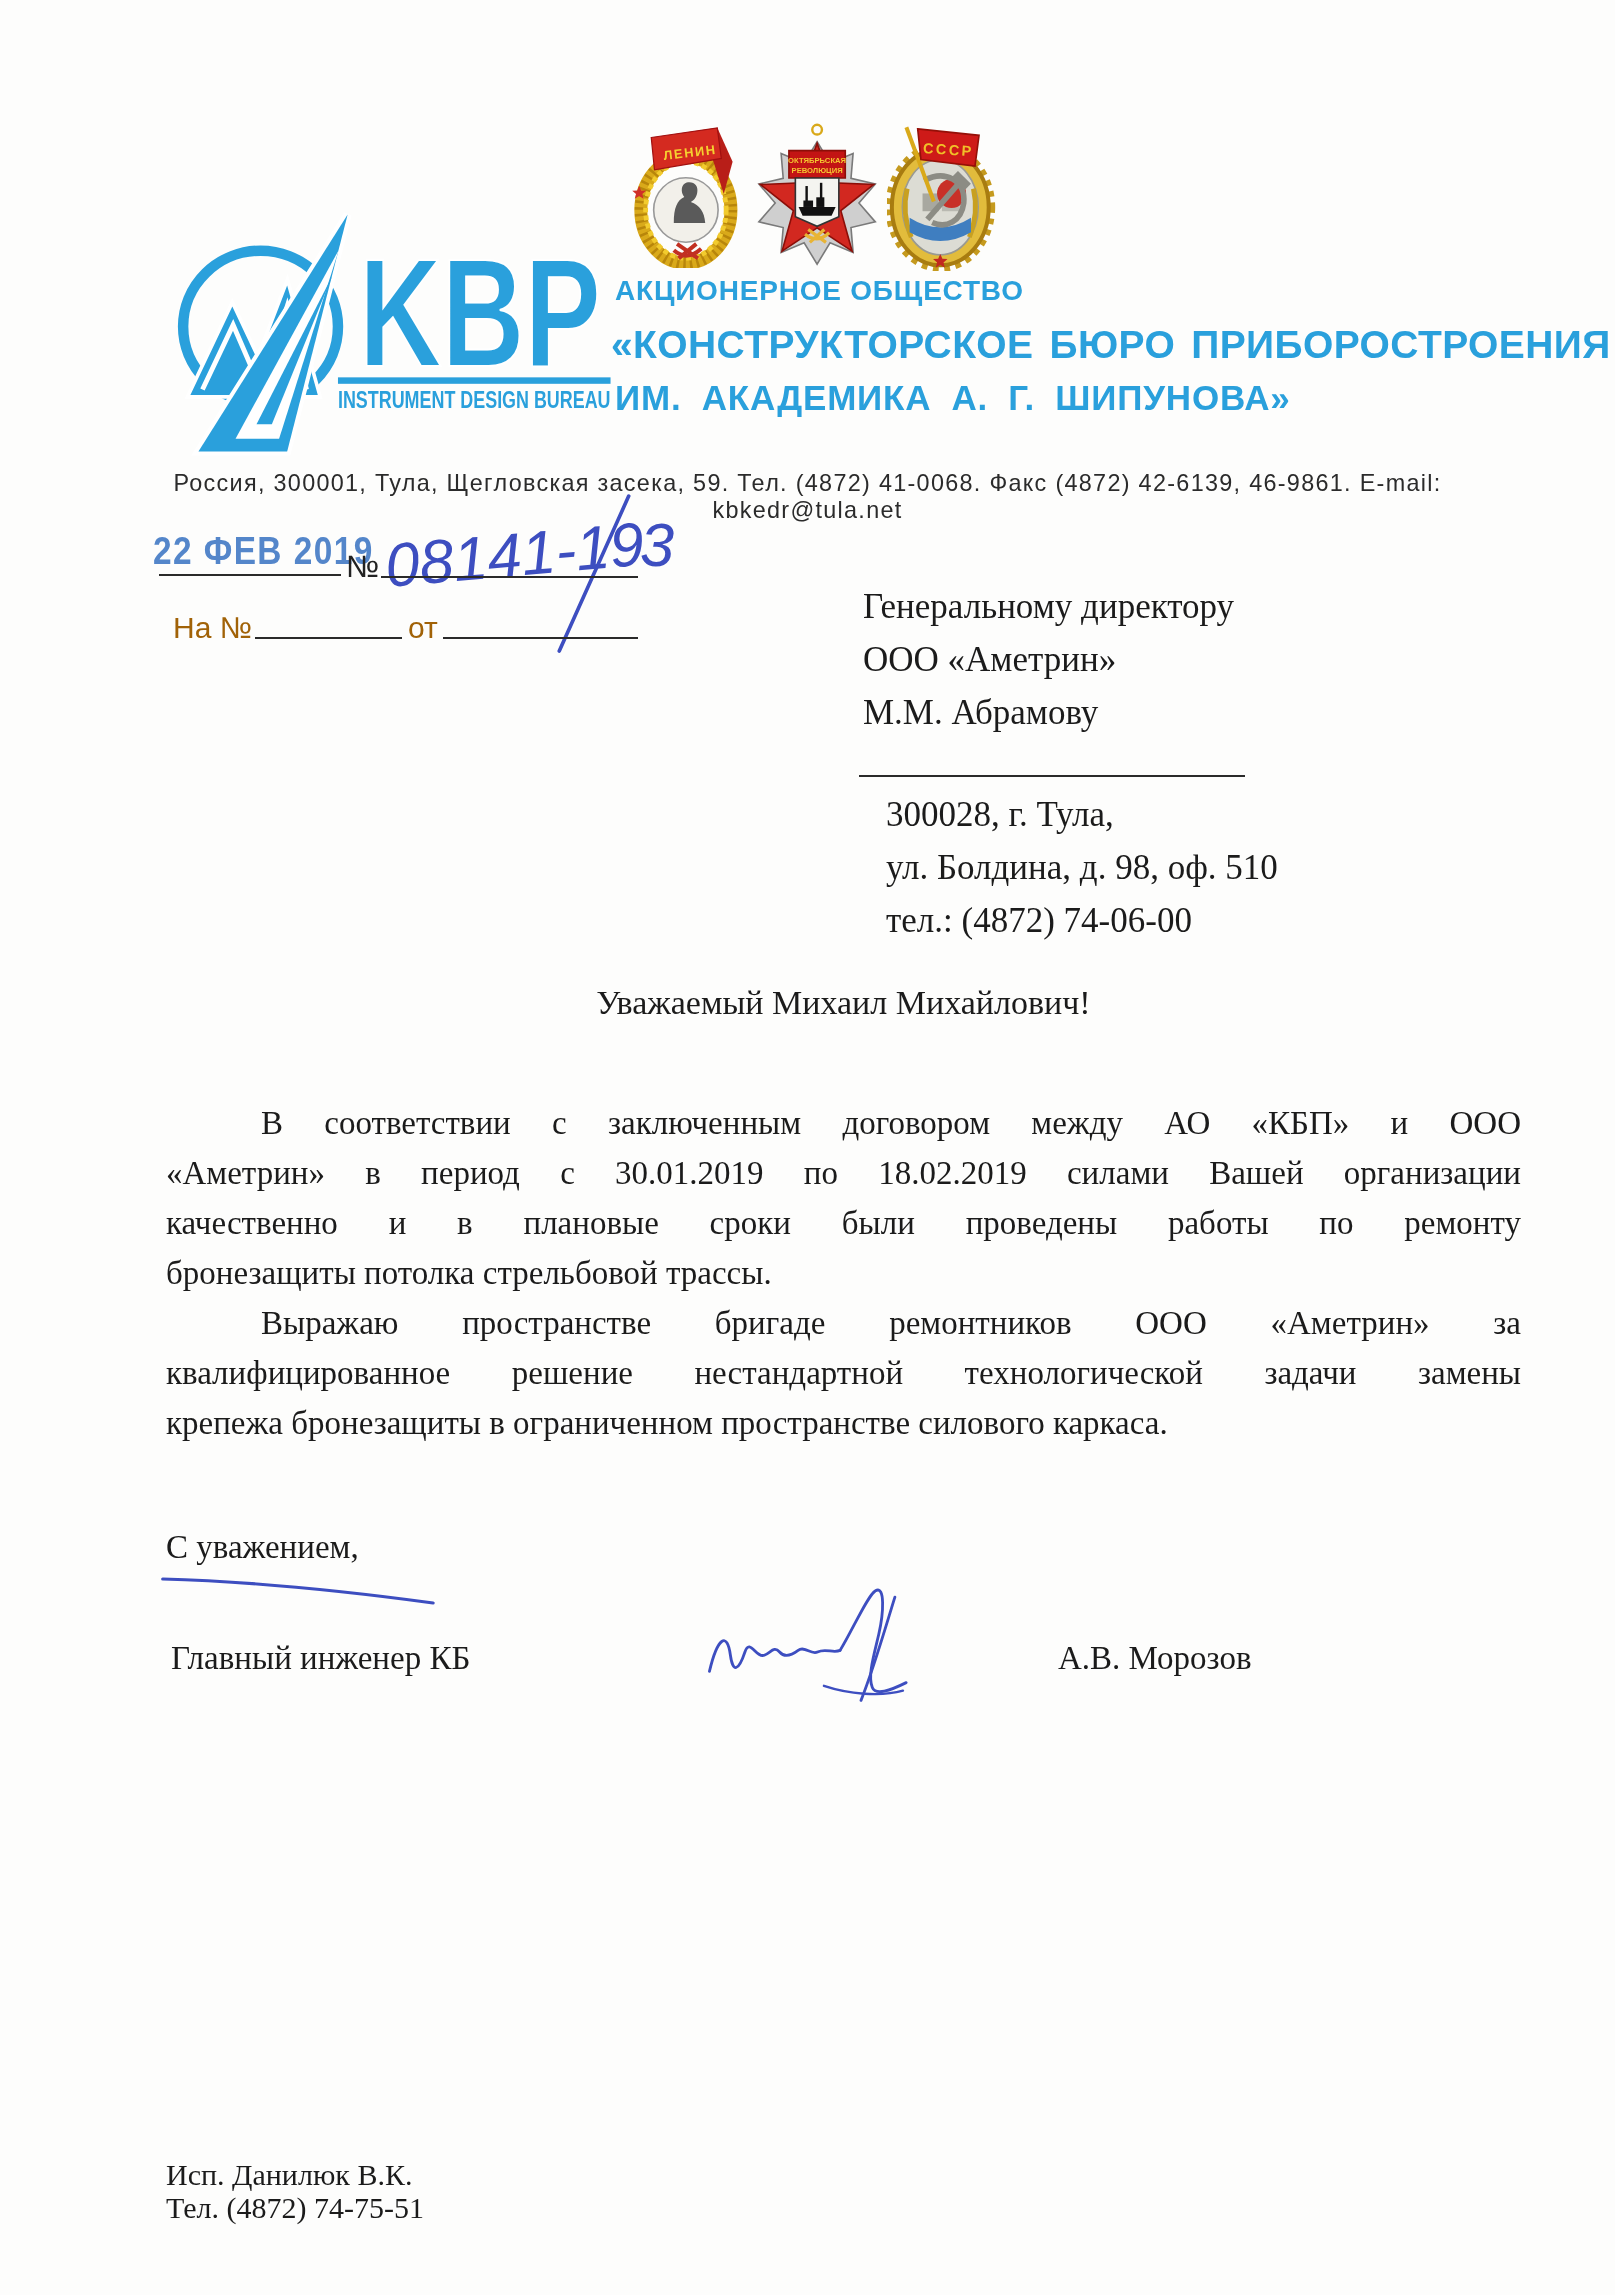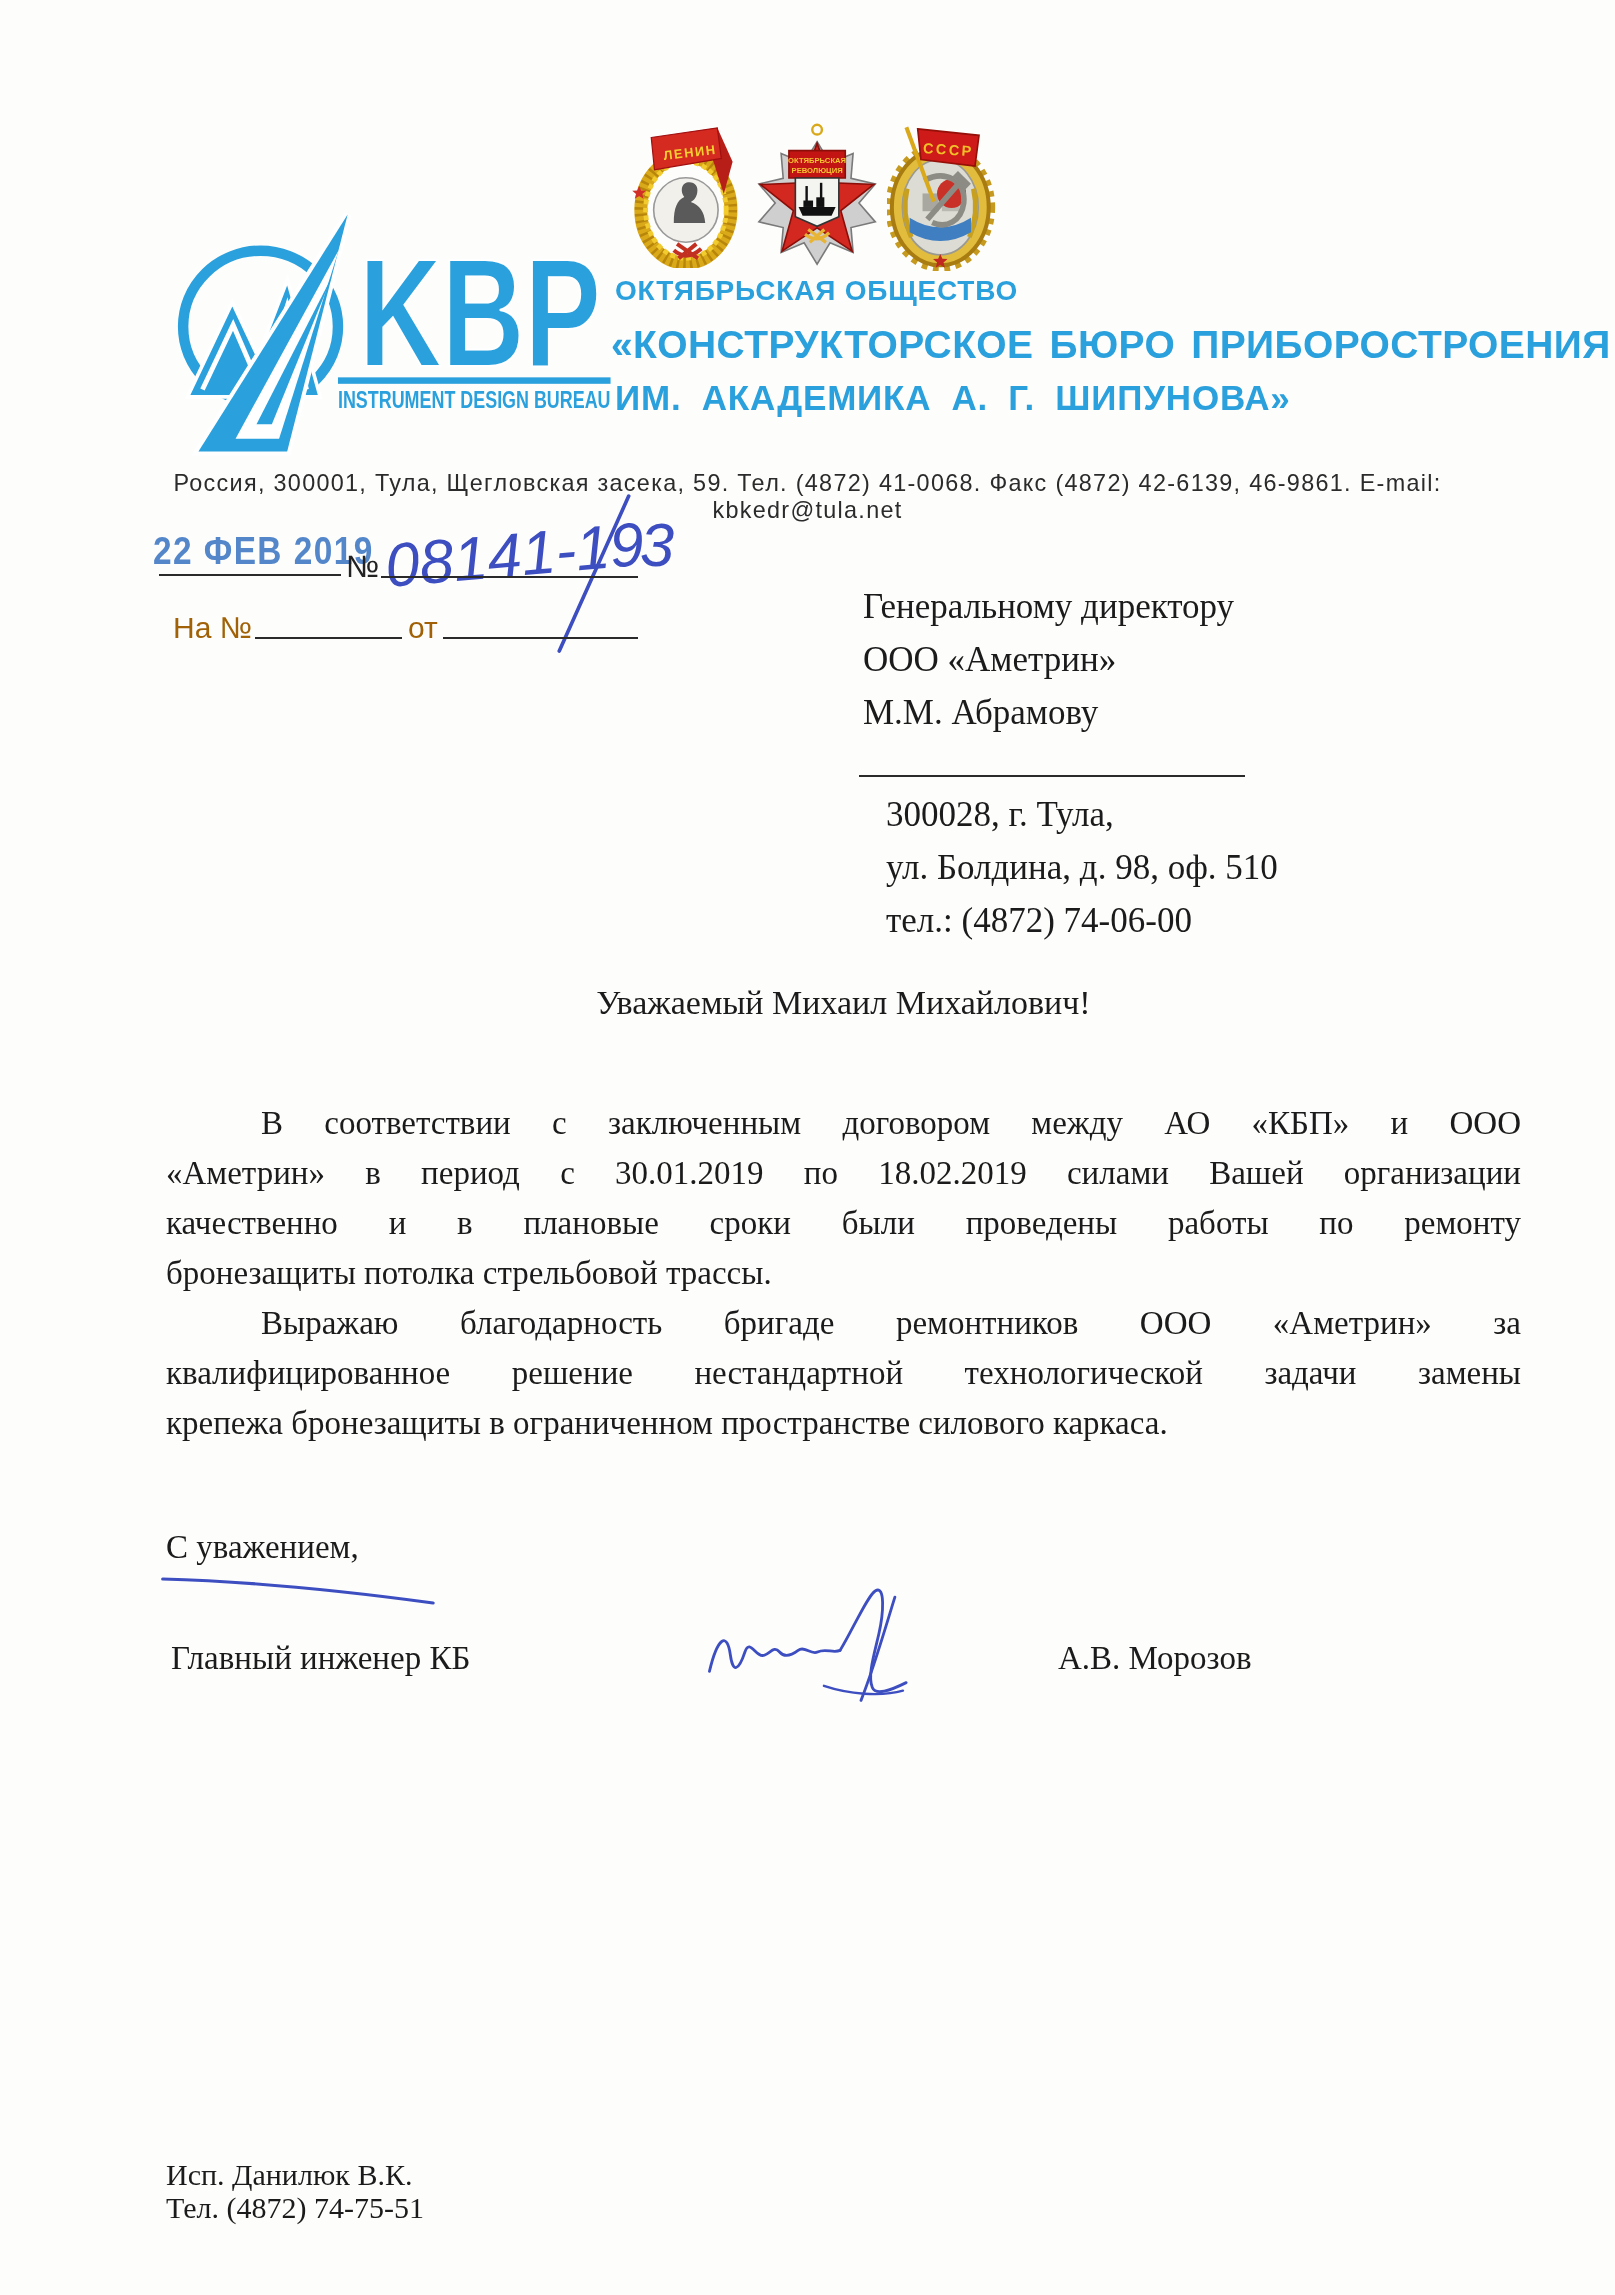--- a/index.html
+++ b/index.html
@@ -98,21 +98,21 @@
     <path d="M 124,205 L 150,122 L 174,225" stroke="#ffffff" stroke-width="6" fill="none"></path>
     <polygon points="225,8 40,302 150,302" fill="#2AA0DC" stroke="#ffffff" stroke-width="10" paint-order="stroke"></polygon>
     <polygon points="214,52 86,286 140,286" fill="#ffffff"></polygon>
     <polygon points="206,84 112,268 131,268" fill="#2AA0DC"></polygon>
     <text x="239" y="196" font-size="190" font-weight="bold" fill="#2AA0DC" textLength="300" lengthAdjust="spacingAndGlyphs">KBP</text>
     <text x="239" y="196" font-size="190" font-weight="bold" fill="none" stroke="#ffffff" stroke-width="2.5" textLength="300" lengthAdjust="spacingAndGlyphs">KBP</text>
     <rect x="213" y="210" width="338" height="8" fill="#2AA0DC"></rect>
     <text x="213" y="248" font-size="30" font-weight="bold" fill="#2AA0DC" textLength="338" lengthAdjust="spacingAndGlyphs">INSTRUMENT DESIGN BUREAU</text>
   </svg>
 
-  <div class="abs cyan org-type">ОКТЯБРЬСКАЯ ОБЩЕСТВО</div>
+  <div class="abs cyan org-type">АКЦИОНЕРНОЕ ОБЩЕСТВО</div>
   <div class="abs cyan org-name1">«КОНСТРУКТОРСКОЕ БЮРО ПРИБОРОСТРОЕНИЯ</div>
   <div class="abs cyan org-name2">ИМ. АКАДЕМИКА А. Г. ШИПУНОВА»</div>
 
   <div class="abs sans contact">Россия, 300001, Тула, Щегловская засека, 59. Тел. (4872) 41-0068. Факс (4872) 42-6139, 46-9861. E-mail: kbkedr@tula.net</div>
 
   <div class="abs stamp">22 ФЕВ 2019</div>
   <div class="abs sans numsign">№</div>
 
   <svg class="abs" style="left:380px;top:491px" width="323" height="166" viewBox="0 0 400 205">
     <text x="8" y="102" font-size="76" font-style="italic" fill="#3D4EC0" font-family="DejaVu Serif, serif" transform="rotate(-5 200 100)">08141-19</text>
@@ -140,21 +140,21 @@
     <div>тел.: (4872) 74-06-00</div>
   </div>
 
   <div class="abs salutation">Уважаемый Михаил Михайлович!</div>
 
   <div class="abs bodyblock">
     <div class="body-line first">В соответствии с заключенным договором между АО «КБП» и ООО</div>
     <div class="body-line">«Аметрин» в период с 30.01.2019 по 18.02.2019 силами Вашей организации</div>
     <div class="body-line">качественно и в плановые сроки были проведены работы по ремонту</div>
     <div class="body-line last">бронезащиты потолка стрельбовой трассы.</div>
-    <div class="body-line first">Выражаю благодарность бригаде ремонтников ООО «Аметрин» за</div>
+    <div class="body-line first">Выражаю пространстве бригаде ремонтников ООО «Аметрин» за</div>
     <div class="body-line">квалифицированное решение нестандартной технологической задачи замены</div>
     <div class="body-line last">крепежа бронезащиты в ограниченном пространстве силового каркаса.</div>
   </div>
 
   <div class="abs closing">С уважением,</div>
   <svg class="abs" style="left:158px;top:1571px" width="283" height="40" viewBox="0 0 350 50">
     <path d="M 4,10 Q 150,14 342,40" stroke="#3D4EC0" stroke-width="4" fill="none" stroke-linecap="round"></path>
   </svg>
 
   <div class="abs signoff-title">Главный инженер КБ</div>

